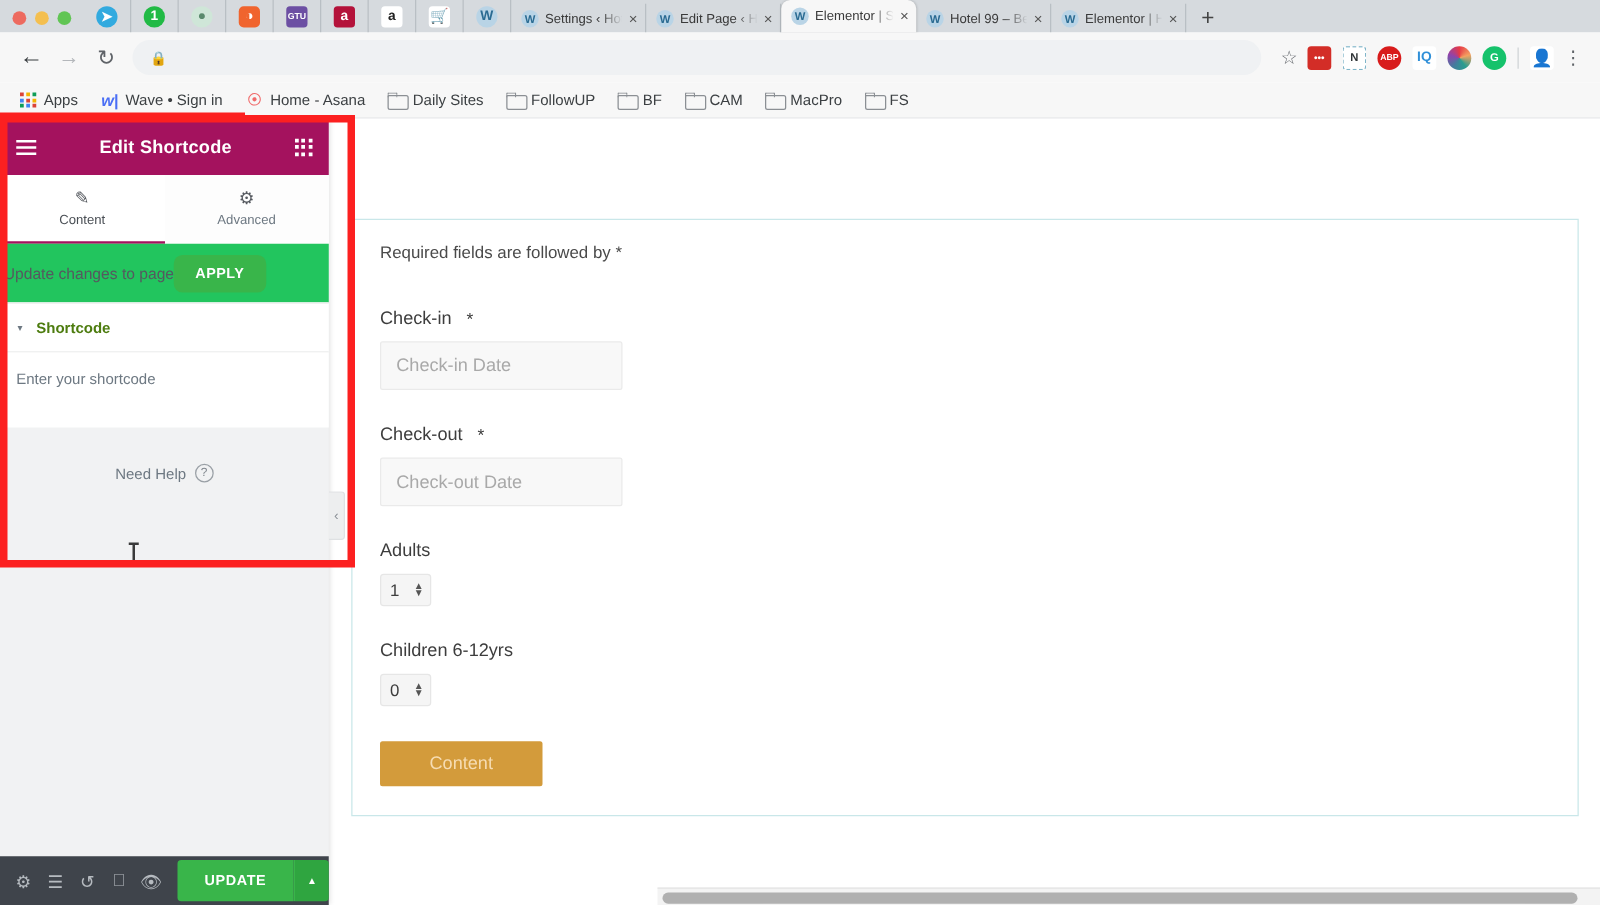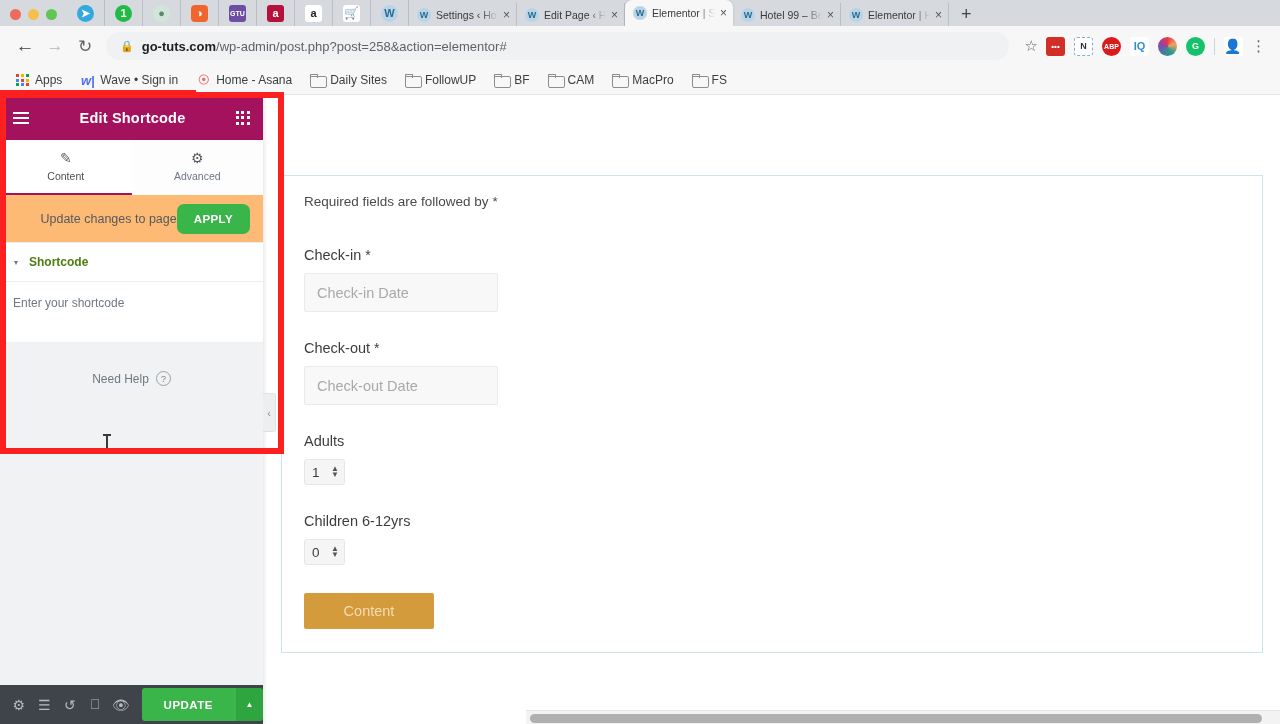--- a/index.html
+++ b/index.html
@@ -115,22 +115,22 @@
   .panel-tabs { height: 55px; background: #fff; display: flex; flex: none; }
   .ptabitem {
     flex: 1; display: flex; flex-direction: column; align-items: center;
     justify-content: center; gap: 5px; font-size: 10.5px; color: #6d7882;
     border-bottom: 2.5px solid transparent; background: #fdfdfd;
   }
   .ptabitem.active { border-bottom-color: #a4125e; background: #fff; color: #4a4f55; }
   .ptabicon { font-size: 14px; color: #55595f; line-height: 1; }
 
   .apply-row {
-    height: 47px; background: #fdba74; display: flex; align-items: center;
-    justify-content: flex-end; padding: 0 13px 0 0; flex: none;
+    height: 47px; background: #22c55e; display: flex; align-items: center;
+    justify-content: flex-start; padding: 0 13px 0 0; flex: none;
   }
   .apply-label { font-size: 12.5px; color: #55595f; padding-left: 3px; }
   .apply-btn {
     background: #39b54a; color: #fff; font-size: 11.5px; font-weight: bold;
     border: none; border-radius: 7px; padding: 9px 17px; letter-spacing: .4px;
   }
 
   .section-head {
     height: 40px; background: #fff; display: flex; align-items: center;
     gap: 11px; padding: 0 0 0 14px; border-bottom: 1px solid #eceded;
@@ -199,21 +199,21 @@
   }
 
   
   .canvas { position: absolute; left: 263px; top: 0; right: 0; bottom: 0; background: #fff; }
   .canvas-inner { position: absolute; left: 18px; top: 80px; right: 17px; bottom: 71px;
                   border: 1px solid #c9e7e9; background: #fff; padding: 18px 22px; }
   .req-note { font-size: 13.5px; color: #4a4a4a; margin-bottom: 38px; }
   .req-star { color: #4a4a4a; position: relative; }
 
   .f-label { font-size: 14.5px; color: #3d3d3d; margin-bottom: 10px; display: flex;
-             align-items: flex-start; gap: 4px; }
+             align-items: flex-start; gap: 12px; }
   .f-req { font-size: 14px; }
   .f-input {
     width: 194px; height: 39px; background: #f8f8f8; border: 1px solid #eaeaea;
     border-radius: 2px; display: flex; align-items: center; padding: 0 12px;
     font-size: 14.5px; color: #a9a9a9; margin-bottom: 28px;
   }
   .stepper {
     width: 41px; height: 26px; background: #f5f5f5; border: 1px solid #e6e6e6;
     border-radius: 3px; display: flex; align-items: center; justify-content: space-between;
     padding: 0 5px 0 7px; font-size: 13.5px; color: #3d3d3d; margin-bottom: 28px;
@@ -307,21 +307,20 @@
       <div class="newtab">+</div>
     </div>
   </div>
 
   <div class="urlbar">
     <div class="navbtn back">←</div>
     <div class="navbtn fwd">→</div>
     <div class="navbtn">↻</div>
     <div class="omni">
       <span class="lock">🔒</span>
-      <span><span class="host">go-tuts.com</span><span>/wp-admin/post.php?post=258&amp;action=elementor#</span></span>
     </div>
     <div class="star">☆</div>
     <div class="exts">
       <span class="ext" style="background:#d32d27;font-size:8px;">•••</span>
       <span class="ext" style="background:#fff;color:#2f3437;border:1px dashed #7fb5c9;">N</span>
       <span class="ext" style="background:#d81b1b;border-radius:50%;font-size:7px;">ABP</span>
       <span class="ext" style="background:#fff;color:#2f8fd8;font-size:11px;">IQ</span>
       <span class="ext" style="background:conic-gradient(#e63946,#f4a261,#2a9d8f,#457b9d,#8e44ad,#e63946);border-radius:50%;"></span>
       <span class="ext" style="background:#15c26b;border-radius:50%;">G</span>
       <span class="extsep"></span>

